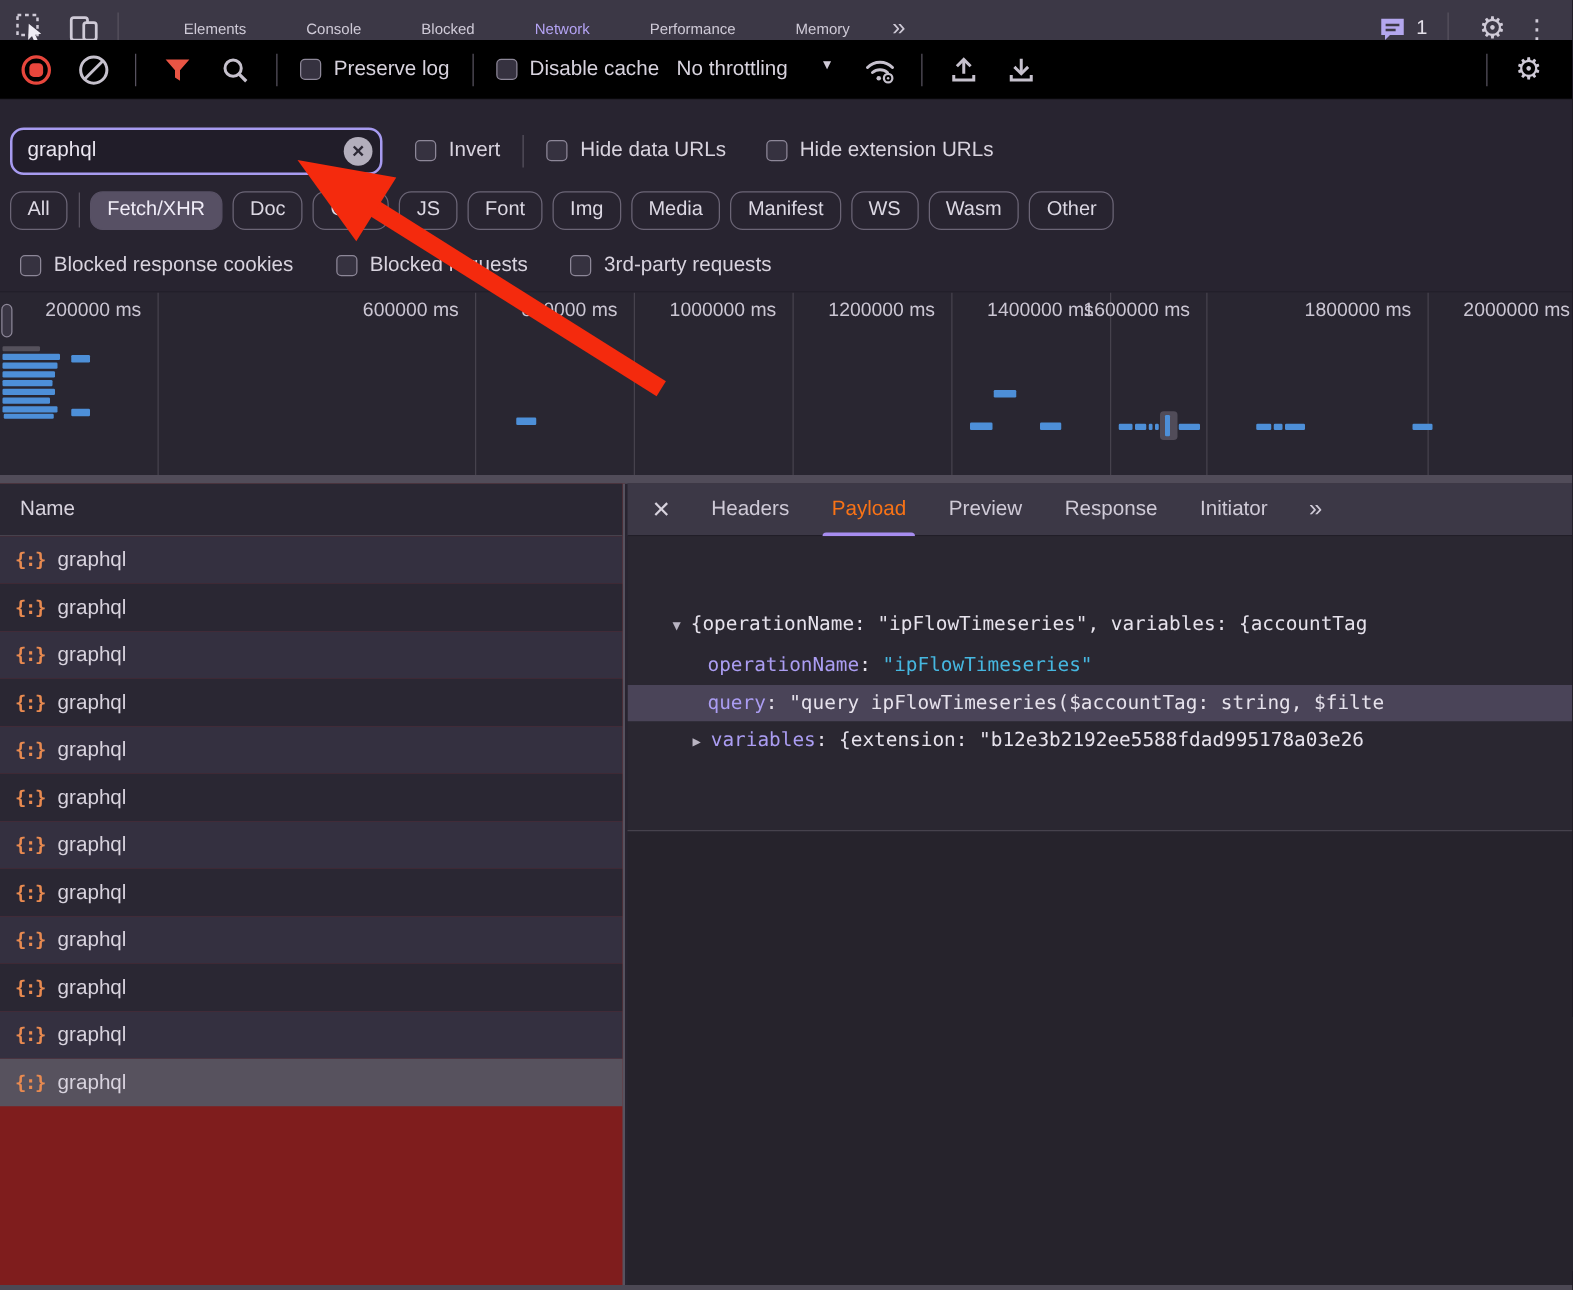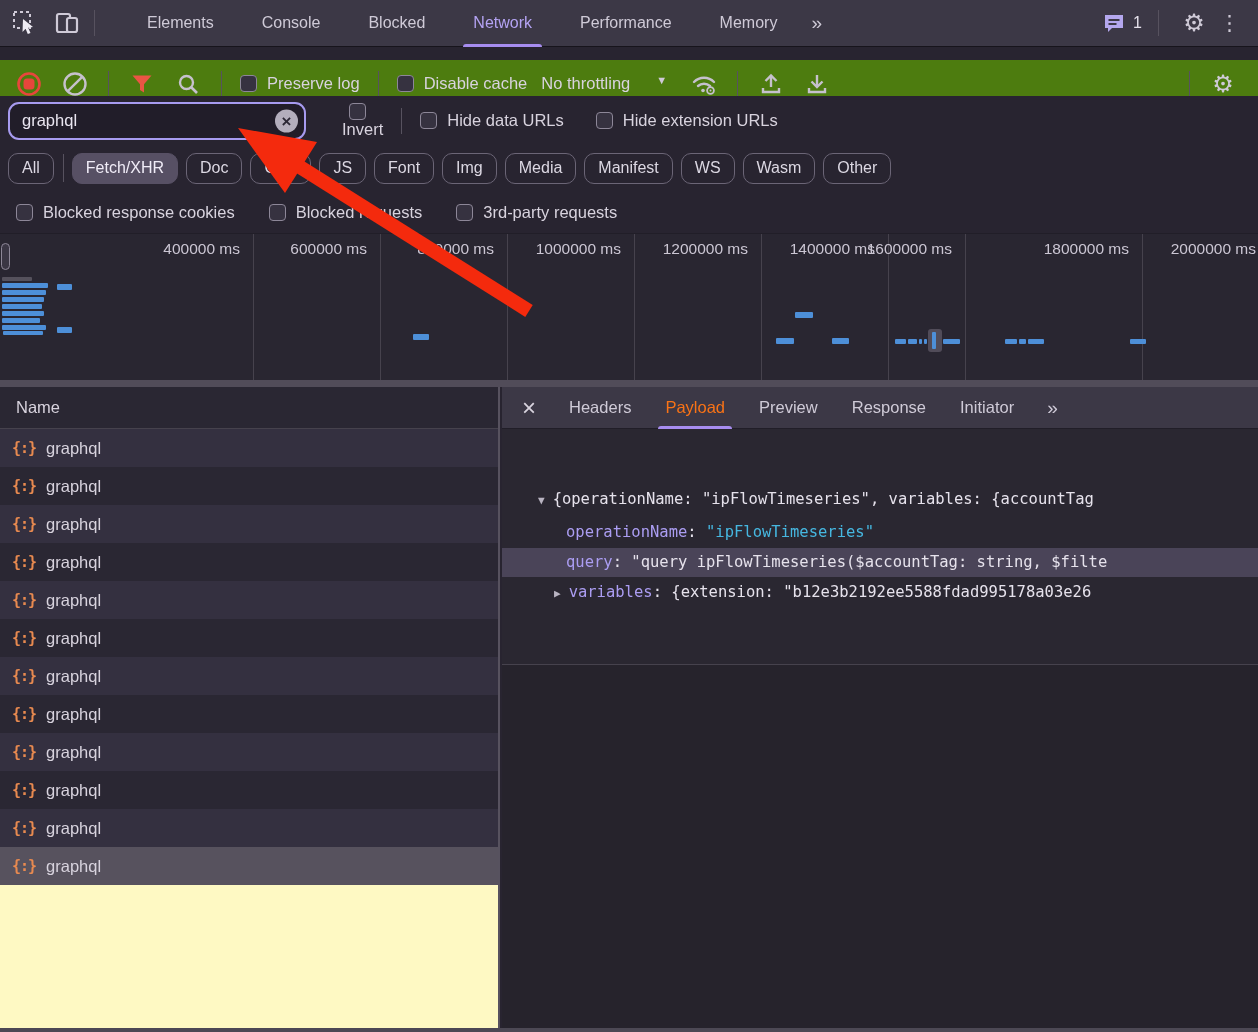--- a/index.html
+++ b/index.html
@@ -14,36 +14,36 @@
   .tabbar {
     position:absolute; left:0; top:0; width:1258px; height:47px;
     background:#3c3846; display:flex; align-items:center;
     border-bottom:1px solid #17141c;
   }
   .tabbar .iconbtn { width:34px; height:34px; display:flex; align-items:center; justify-content:center; margin-left:8px; }
   .vdiv { width:1px; height:26px; background:#57525f; margin:0 10px; }
   .tabs { display:flex; height:47px; margin-left:18px; }
   .tab {
     position:relative; display:flex; align-items:center;
-    padding:18px 24px; font-size:16px; color:#cfcad7; cursor:default; white-space:nowrap;
+    padding:18px 24px; font-size:12px; color:#cfcad7; cursor:default; white-space:nowrap;
   }
   .tab.active { color:#b4a3f3; }
   .tab.active::after {
     content:""; position:absolute; left:14px; right:14px; bottom:0;
     height:3px; border-radius:3px 3px 0 0; background:#a78df0;
   }
   .chev { font-size:19px; color:#cfcad7; letter-spacing:-2px; padding:0 10px; }
   .tabbar-right { margin-left:auto; display:flex; align-items:center; padding-right:10px; }
   .msgcount { font-size:16px; color:#e4e0ea; margin:0 6px 0 7px; }
   .gear-glyph { font-size:24px; color:#cfcad7; line-height:1; }
   .kebab { font-size:21px; color:#cfcad7; padding:0 8px; }
   
   .toolbar2 {
-    position:absolute; left:0; top:60px; width:1258px; height:48px;
-    background:#4d7c0f; display:flex; align-items:center;
+    position:absolute; left:0; top:32px; width:1258px; height:48px;
+    background:#000000; display:flex; align-items:center;
     border-bottom:1px solid #211e28;
   }
   .toolbar2 .iconbtn { width:34px; height:34px; display:flex; align-items:center; justify-content:center; margin:0 6px; }
   .check-item { display:flex; align-items:center; margin:0 8px; }
   .cbox {
     width:17px; height:17px; border:1.5px solid #8d8798; border-radius:4px;
     background:#363240; flex:0 0 auto;
   }
   .check-item label { font-size:16.5px; color:#d8d3de; margin-left:10px; white-space:nowrap; }
   .throttle { display:flex; align-items:flex-start; font-size:16.5px; color:#d8d3de; margin:0 6px; }
@@ -105,21 +105,21 @@
   .tl-marker .tick { position:absolute; left:4px; top:3px; width:4px; bottom:3px; background:#4d8fd8; border-radius:1px; }
   .tl-pill {
     position:absolute; left:1px; top:9px; width:9px; height:27px;
     border:1.5px solid #8d8798; border-radius:5px; background:#3a3644;
   }
   
   .splitter { position:absolute; left:0; top:380px; width:1258px; height:7px; background:#514c59; }
   
   .leftpanel {
     position:absolute; left:0; top:387px; width:500px; height:645px;
-    background:#fef9c3; border-right:2px solid #57525f;
+    background:#7f1d1d; border-right:2px solid #57525f;
   }
   .list-header {
     height:42px; background:#2a2733; border-bottom:1px solid #46424d;
     display:flex; align-items:center; padding-left:16px;
     font-size:16.5px; color:#d8d3de;
   }
   .req-row { height:38px; display:flex; align-items:center; font-size:16.5px; color:#d8d3de; }
   .req-row:nth-child(odd) { background:#343040; }
   .req-row:nth-child(even) { background:#2a2733; }
   .req-row.selected { background:#57525e; }
@@ -280,21 +280,21 @@
           <span class="gear-glyph">⚙</span>
         </div>
     </div>
   </div>
 
   <div class="filterrow">
     <div class="filter-input">
       <input type="text" value="graphql" style="">
       <span class="clear-x">×</span>
     </div>
-    <div class="check-item" style="margin-left:26px;flex-direction:column;">
+    <div class="check-item" style="margin-left:26px;">
       <span class="cbox"></span>
       <label>Invert</label>
     </div>
     <div class="vdiv"></div>
     <div class="check-item">
       <span class="cbox"></span>
       <label>Hide data URLs</label>
     </div>
     <div class="check-item" style="margin-left:24px;">
       <span class="cbox"></span>
@@ -351,22 +351,22 @@
       <span class="cbox"></span>
       <label>Blocked requests</label>
     </div>
     <div class="check-item" style="margin-left:20px;">
       <span class="cbox"></span>
       <label>3rd-party requests</label>
     </div>
   </div>
 
   <div class="timeline" id="timeline">
-      <div class="tl-col" style="left: 127px;">
-        <span class="tl-label">400000 ms</span>
+      <div class="tl-col" style="left: 0px;">
+        <span class="tl-label">200000 ms</span>
       </div>
       <div class="tl-col" style="left: 254px;">
         <span class="tl-label">600000 ms</span>
       </div>
       <div class="tl-col" style="left: 381px;">
         <span class="tl-label">800000 ms</span>
       </div>
       <div class="tl-col" style="left: 508px;">
         <span class="tl-label">1000000 ms</span>
       </div>

